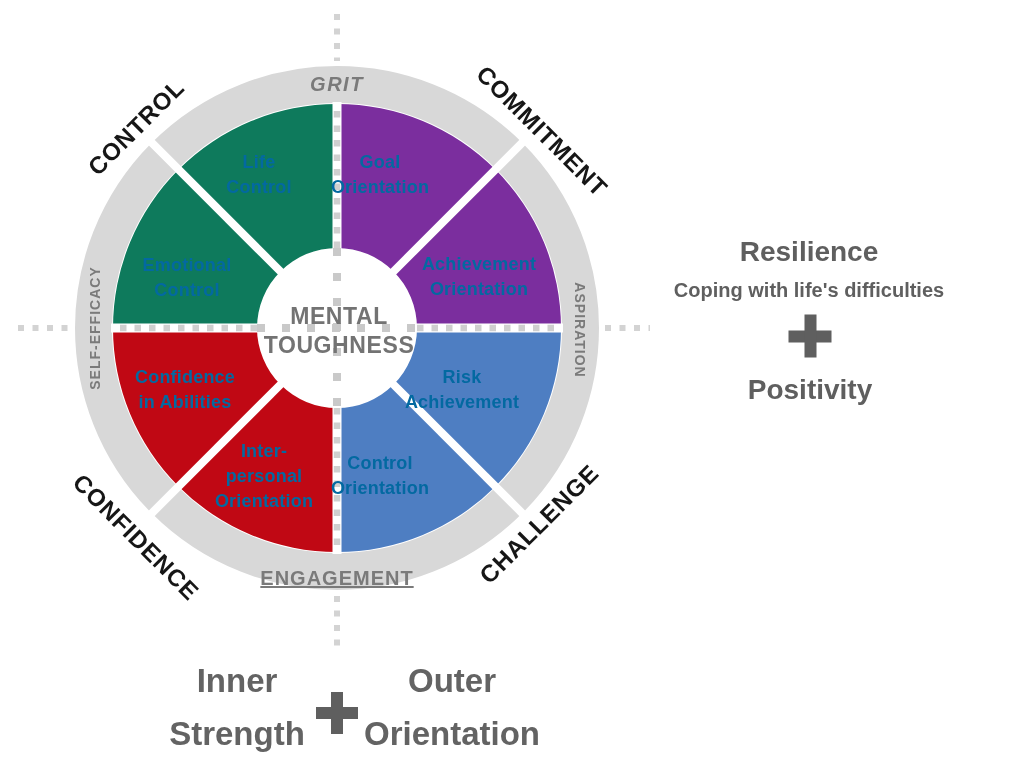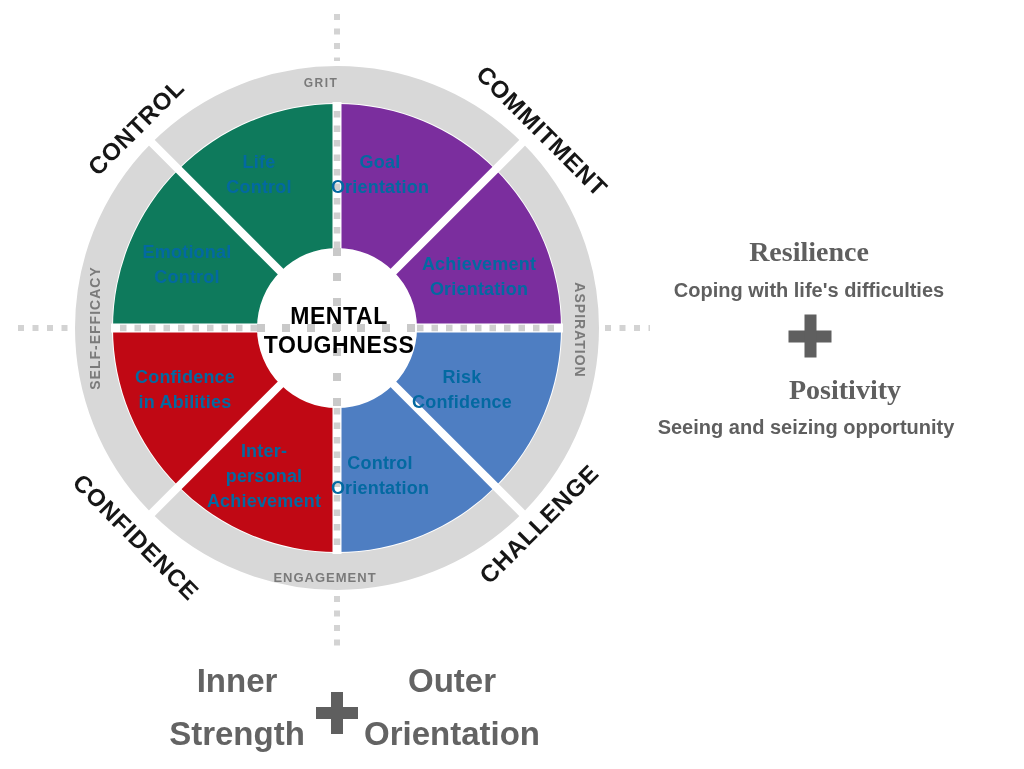--- a/index.html
+++ b/index.html
@@ -7,24 +7,24 @@
   .stage{position:relative;width:1024px;height:769px;
          font-family:"Liberation Sans","DejaVu Sans",sans-serif;font-weight:700;}
   #wheel-svg{position:absolute;left:0;top:0;}
   .lbl{position:absolute;transform:translate(-50%,-50%);text-align:center;
        white-space:pre-line;line-height:1.3;}
   .rot45{transform:translate(-50%,-50%) rotate(45deg);}
   .rotm45{transform:translate(-50%,-50%) rotate(-45deg);}
   .rot90{transform:translate(-50%,-50%) rotate(90deg);}
   .rotm90{transform:translate(-50%,-50%) rotate(-90deg);}
   .seg{font-size:18px;color:#0369a1;line-height:1.38;letter-spacing:.2px;}
-  .center-lbl{font-size:23px;color:#000000;line-height:1.26;letter-spacing:.6px;}
+  .center-lbl{font-size:23px;color:#737373;line-height:1.26;letter-spacing:.6px;}
   .quad-lbl{font-size:24px;color:#161616;letter-spacing:.8px;white-space:nowrap;}
   .ring-lbl{color:#7a7a7a;white-space:nowrap;}
-  .gray-title{font-size:28px;color:#5f5f5f;white-space:nowrap;font-family:Liberation Serif, serif;}
+  .gray-title{font-size:28px;color:#5f5f5f;white-space:nowrap;}
   .gray-sub{font-size:20px;color:#5f5f5f;white-space:nowrap;}
   .big-gray{font-size:33px;color:#636363;line-height:1.6;}
   .plus{position:absolute;width:43px;height:43px;transform:translate(-50%,-50%);}
   .plus::before{content:"";position:absolute;left:0;right:0;top:50%;height:12px;
                 transform:translateY(-50%);background:#5f5f5f;}
   .plus::after{content:"";position:absolute;top:0;bottom:0;left:50%;width:12px;
                transform:translateX(-50%);background:#5f5f5f;}
 </style>
 </head>
 <body>
@@ -50,55 +50,54 @@
       <line x1="257" y1="328" x2="113" y2="328" stroke="#cfcfcf" stroke-width="6.5" stroke-dasharray="6.5 8"></line>
       <line x1="337" y1="408" x2="337" y2="552" stroke="#cfcfcf" stroke-width="6.5" stroke-dasharray="6.5 8"></line>
       <line x1="386.5" y1="278.5" x2="525.8" y2="139.2" stroke="#ffffff" stroke-width="8"></line>
       <line x1="287.5" y1="278.5" x2="148.2" y2="139.2" stroke="#ffffff" stroke-width="8"></line>
       <line x1="287.5" y1="377.5" x2="148.2" y2="516.8" stroke="#ffffff" stroke-width="8"></line>
       <line x1="386.5" y1="377.5" x2="525.8" y2="516.8" stroke="#ffffff" stroke-width="8"></line>
       <line x1="257" y1="328" x2="417" y2="328" stroke="#C9C9C9" stroke-width="8" stroke-dasharray="8 17"></line>
       <line x1="337" y1="248" x2="337" y2="408" stroke="#C9C9C9" stroke-width="8" stroke-dasharray="8 17"></line>
     </svg>
 
-  <div class="lbl ring-lbl" style="left:321px;top:84px;font-size:12px;letter-spacing:1.5px;">GRIT</div>
+  <div class="lbl ring-lbl" style="left:337px;top:84px;font-size:20px;letter-spacing:1.5px;font-style:italic;">GRIT</div>
   <div class="lbl ring-lbl rot90" style="left:580px;top:330px;font-size:14px;letter-spacing:1px;">ASPIRATION</div>
-  <div class="lbl ring-lbl" style="left:325px;top:578px;font-size:13px;letter-spacing:1px;">ENGAGEMENT</div>
+  <div class="lbl ring-lbl" style="left:337px;top:578px;font-size:20px;letter-spacing:1px;text-decoration:underline;">ENGAGEMENT</div>
   <div class="lbl ring-lbl rotm90" style="left:95px;top:328px;font-size:14px;letter-spacing:1px;">SELF-EFFICACY</div>
 
   <div class="lbl quad-lbl rotm45" style="left:136px;top:127px;">CONTROL</div>
   <div class="lbl quad-lbl rot45" style="left:542px;top:131px;">COMMITMENT</div>
   <div class="lbl quad-lbl rot45" style="left:136px;top:537px;">CONFIDENCE</div>
   <div class="lbl quad-lbl rotm45" style="left:539px;top:524px;">CHALLENGE</div>
 
   <div class="lbl center-lbl" style="left:339px;top:331px;">MENTAL
 TOUGHNESS</div>
 
   <div class="lbl seg" style="left:259px;top:175px;">Life
 Control</div>
-  <div class="lbl seg" style="left:187px;top:265px;">Emotional
+  <div class="lbl seg" style="left:187px;top:278px;">Emotional
 Control</div>
   <div class="lbl seg" style="left:380px;top:175px;">Goal
 Orientation</div>
   <div class="lbl seg" style="left:459px;top:277px;margin-left:20px;">Achievement
 Orientation</div>
   <div class="lbl seg" style="left:185px;top:390px;">Confidence
 in Abilities</div>
   <div class="lbl seg" style="left:264px;top:476px;">Inter-
 personal
+Orientation</div>
+  <div class="lbl seg" style="left:462px;top:390px;">Risk
 Achievement</div>
-  <div class="lbl seg" style="left:462px;top:390px;">Risk
-Confidence</div>
   <div class="lbl seg" style="left:380px;top:476px;">Control
 Orientation</div>
 
   <div class="lbl gray-title" style="left:809px;top:252px;">Resilience</div>
   <div class="lbl gray-sub" style="left:809px;top:290px;">Coping with life's difficulties</div>
   <div class="plus" style="left:810px;top:336px;"></div>
-  <div class="lbl gray-title" style="left:810px;top:390px;margin-left:35px;">Positivity</div>
-  <div class="lbl gray-sub" style="left:806px;top:427px;">Seeing and seizing opportunity</div>
+  <div class="lbl gray-title" style="left:810px;top:390px;">Positivity</div>
 
   <div class="lbl big-gray" style="left:237px;top:708px;">Inner
 Strength</div>
   <div class="plus" style="left:337px;top:713px;width:42px;height:42px;"></div>
   <div class="lbl big-gray" style="left:452px;top:708px;text-align:center;">Outer
 Orientation</div>
 </div>
 
 </body></html>

